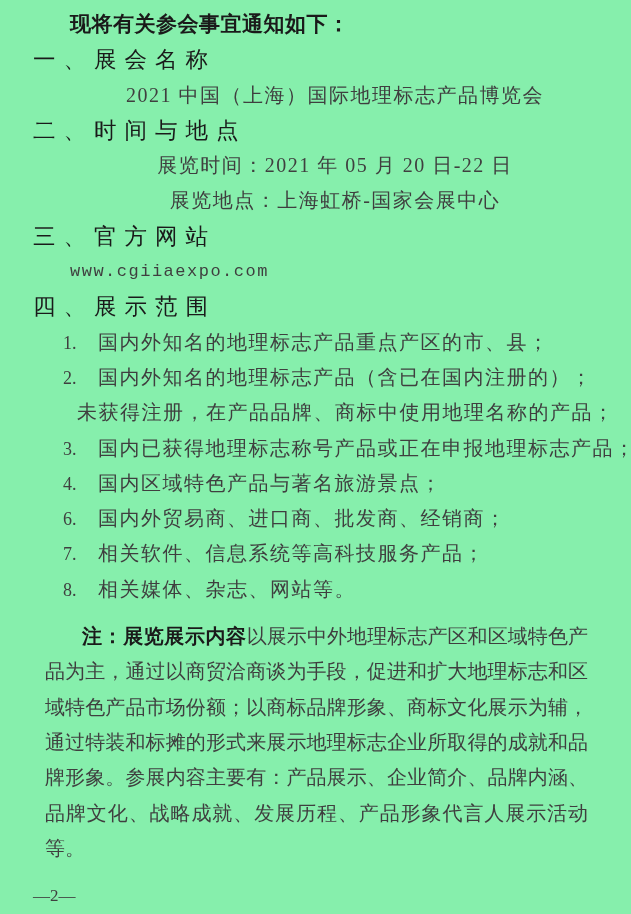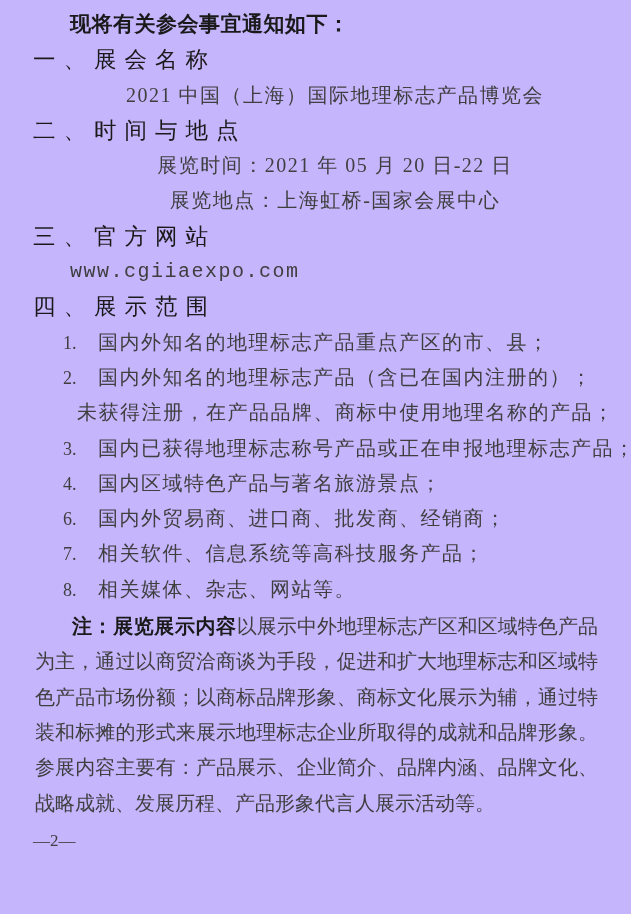--- a/index.html
+++ b/index.html
@@ -1,21 +1,21 @@
 <!DOCTYPE html>
 <html><head>
 <meta charset="utf-8">
 <style>
   html, body { margin: 0; padding: 0; background: #e8e8e8; }
   .page {
     position: relative;
     width: 631px;
     height: 914px;
     margin: 0;
-    background: #c4b5fd;
+    background: #86efac;
     box-sizing: border-box;
     padding: 7px 31px 0 33px;
     overflow: hidden;
     font-family: "Liberation Serif", serif;
   }
   .ln {
     line-height: 35.3px;
     height: 35.3px;
     font-size: 20px;
     color: #3f3f3f;
@@ -33,34 +33,34 @@
     font-family: "Liberation Sans", sans-serif;
     font-weight: normal;
     color: #1a1a1a;
     font-size: 22.5px;
     letter-spacing: 8px;
   }
   .indent { padding-left: 37px; text-align: center; }
   .www {
     padding-left: 37px;
     font-family: "Liberation Mono", monospace;
-    font-size: 20px;
+    font-size: 17px;
     letter-spacing: 1.5px;
     color: #3f3f3f;
   }
   .item { padding-left: 30px; }
   .item .num {
     display: inline-block;
     width: 35px;
     letter-spacing: 0;
     font-size: 18px;
   }
   .cont { padding-left: 44px; }
   .note {
-    margin: 2px;
+    margin: 12px;
     font-size: 20px;
     color: #3f3f3f;
     letter-spacing: 0;
     line-height: 35.3px;
     text-align: justify;
     text-indent: 37px;
     word-break: break-all;
   }
   .note b {
     color: #1a1a1a;

